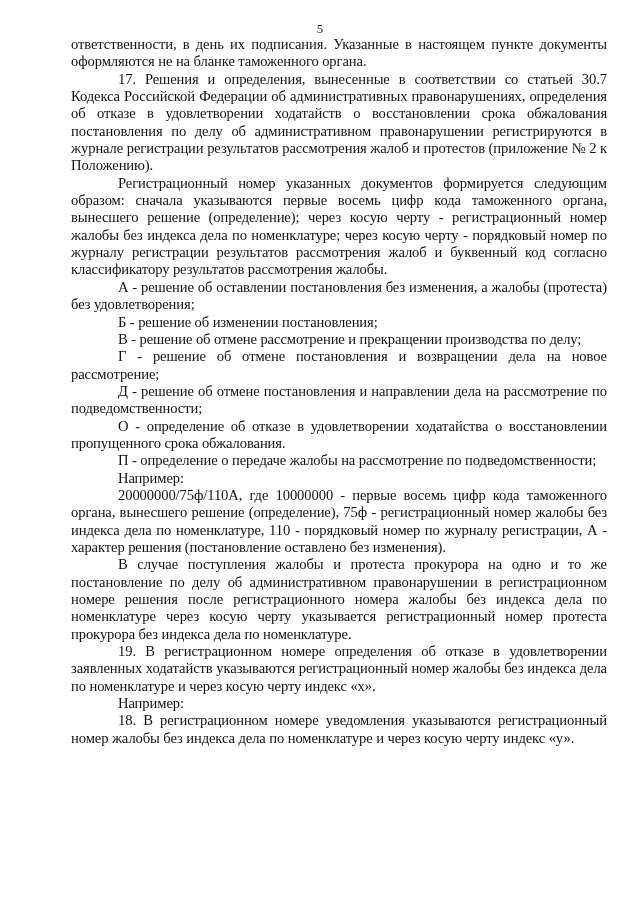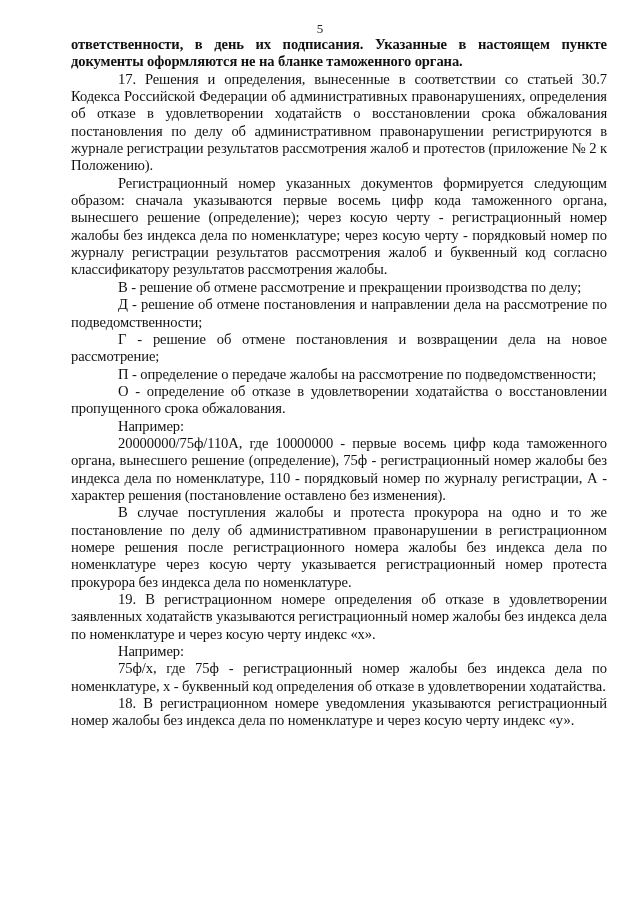--- a/index.html
+++ b/index.html
@@ -35,37 +35,37 @@
       text-align: justify;
       letter-spacing: -0.1px;
     }
     .content p {
       margin: 0;
       text-indent: 47px;
       text-align: justify;
     }
     .content p.noindent {
       text-indent: 0;
-      font-weight: bold;
     }
   </style>
 </head>
 <body>
 
 <div class="page-number">5</div>
 
 <div class="content">
   <p class="noindent">ответственности, в день их подписания. Указанные в настоящем пункте документы оформляются не на бланке таможенного органа.</p>
   <p>17. Решения и определения, вынесенные в соответствии со статьей 30.7 Кодекса Российской Федерации об административных правонарушениях, определения об отказе в удовлетворении ходатайств о восстановлении срока обжалования постановления по делу об административном правонарушении регистрируются в журнале регистрации результатов рассмотрения жалоб и протестов (приложение № 2 к Положению).</p>
   <p>Регистрационный номер указанных документов формируется следующим образом: сначала указываются первые восемь цифр кода таможенного органа, вынесшего решение (определение); через косую черту - регистрационный номер жалобы без индекса дела по номенклатуре; через косую черту - порядковый номер по журналу регистрации результатов рассмотрения жалоб и буквенный код согласно классификатору результатов рассмотрения жалобы.</p>
+  <p>А - решение об оставлении постановления без изменения, а жалобы (протеста) без удовлетворения;</p>
+  <p>Б - решение об изменении постановления;</p>
   <p>В - решение об отмене рассмотрение и прекращении производства по делу;</p>
+  <p>Г - решение об отмене постановления и возвращении дела на новое рассмотрение;</p>
   <p>Д - решение об отмене постановления и направлении дела на рассмотрение по подведомственности;</p>
-  <p>Г - решение об отмене постановления и возвращении дела на новое рассмотрение;</p>
+  <p>О - определение об отказе в удовлетворении ходатайства о восстановлении пропущенного срока обжалования.</p>
   <p>П - определение о передаче жалобы на рассмотрение по подведомственности;</p>
-  <p>О - определение об отказе в удовлетворении ходатайства о восстановлении пропущенного срока обжалования.</p>
   <p>Например:</p>
   <p>20000000/75ф/110А, где 10000000 - первые восемь цифр кода таможенного органа, вынесшего решение (определение), 75ф - регистрационный номер жалобы без индекса дела по номенклатуре, 110 - порядковый номер по журналу регистрации, А - характер решения (постановление оставлено без изменения).</p>
   <p>В случае поступления жалобы и протеста прокурора на одно и то же постановление по делу об административном правонарушении в регистрационном номере решения после регистрационного номера жалобы без индекса дела по номенклатуре через косую черту указывается регистрационный номер протеста прокурора без индекса дела по номенклатуре.</p>
   <p>19. В регистрационном номере определения об отказе в удовлетворении заявленных ходатайств указываются регистрационный номер жалобы без индекса дела по номенклатуре и через косую черту индекс «х».</p>
   <p>Например:</p>
-  <p>75ф/х, где 75ф - регистрационный номер жалобы без индекса дела по номенклатуре, х - буквенный код определения об отказе в удовлетворении ходатайства.</p>
   <p>18. В регистрационном номере уведомления указываются регистрационный номер жалобы без индекса дела по номенклатуре и через косую черту индекс «у».</p>
 </div>
 
 </body></html>

